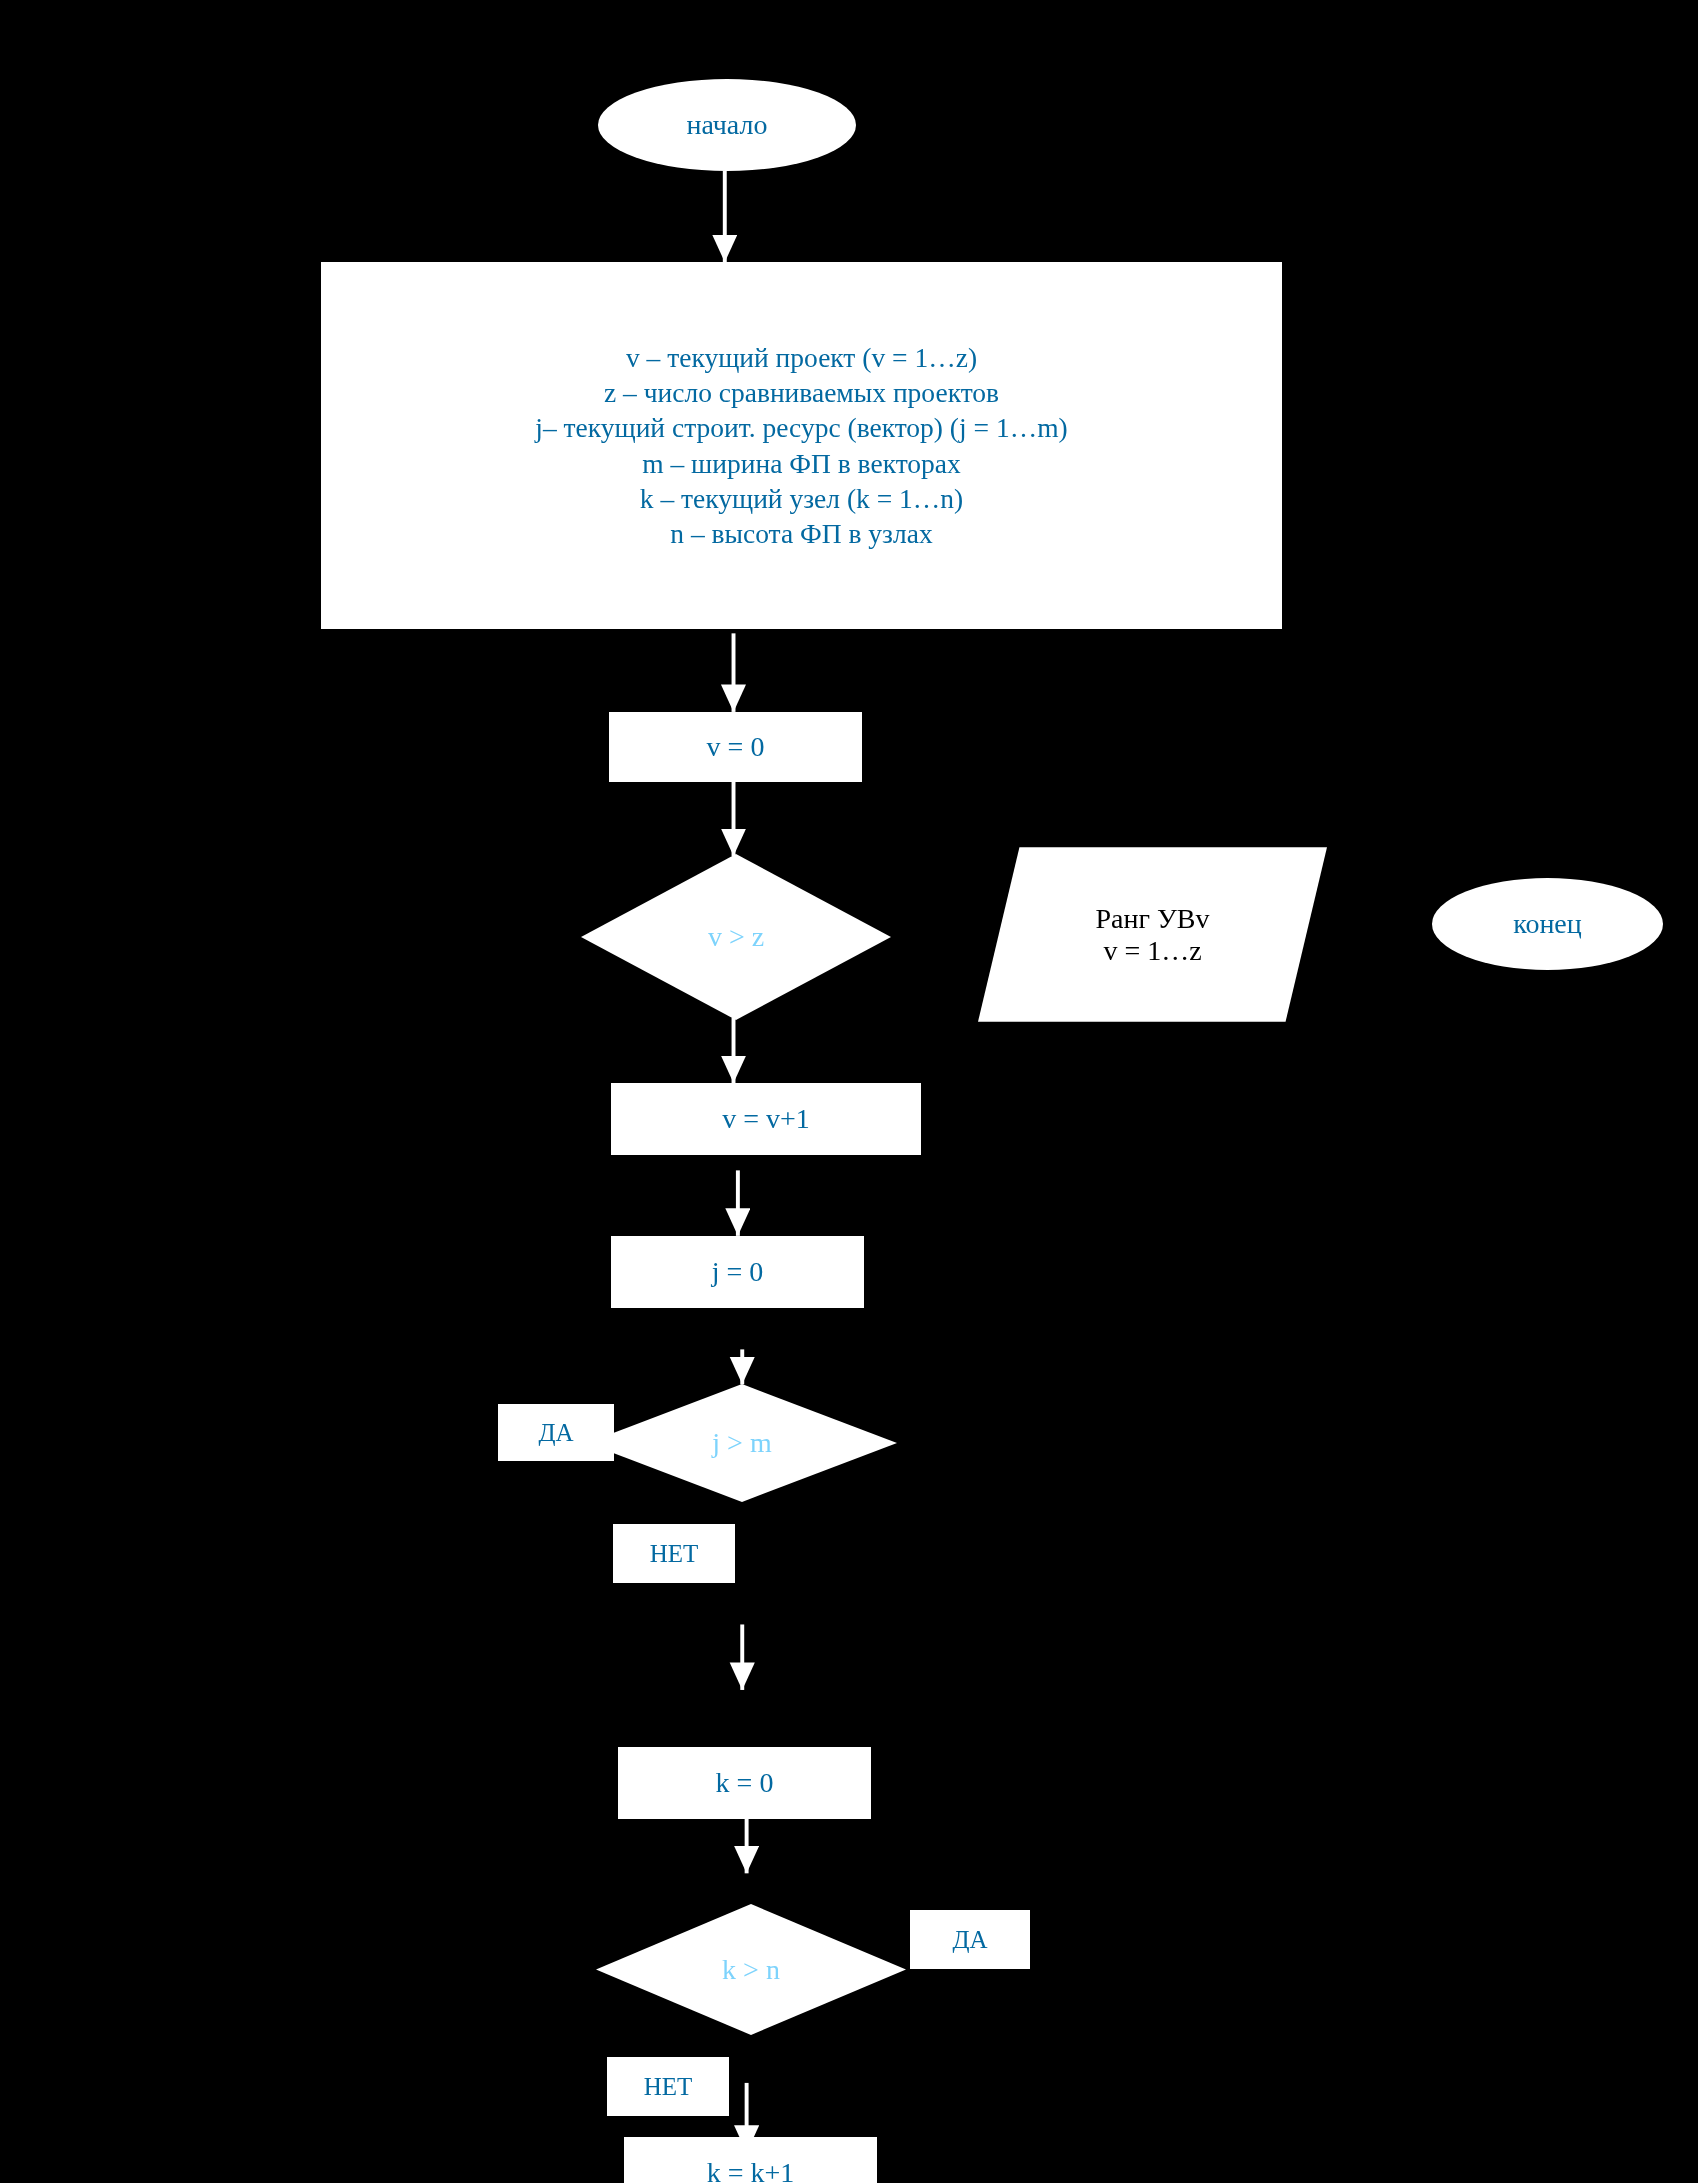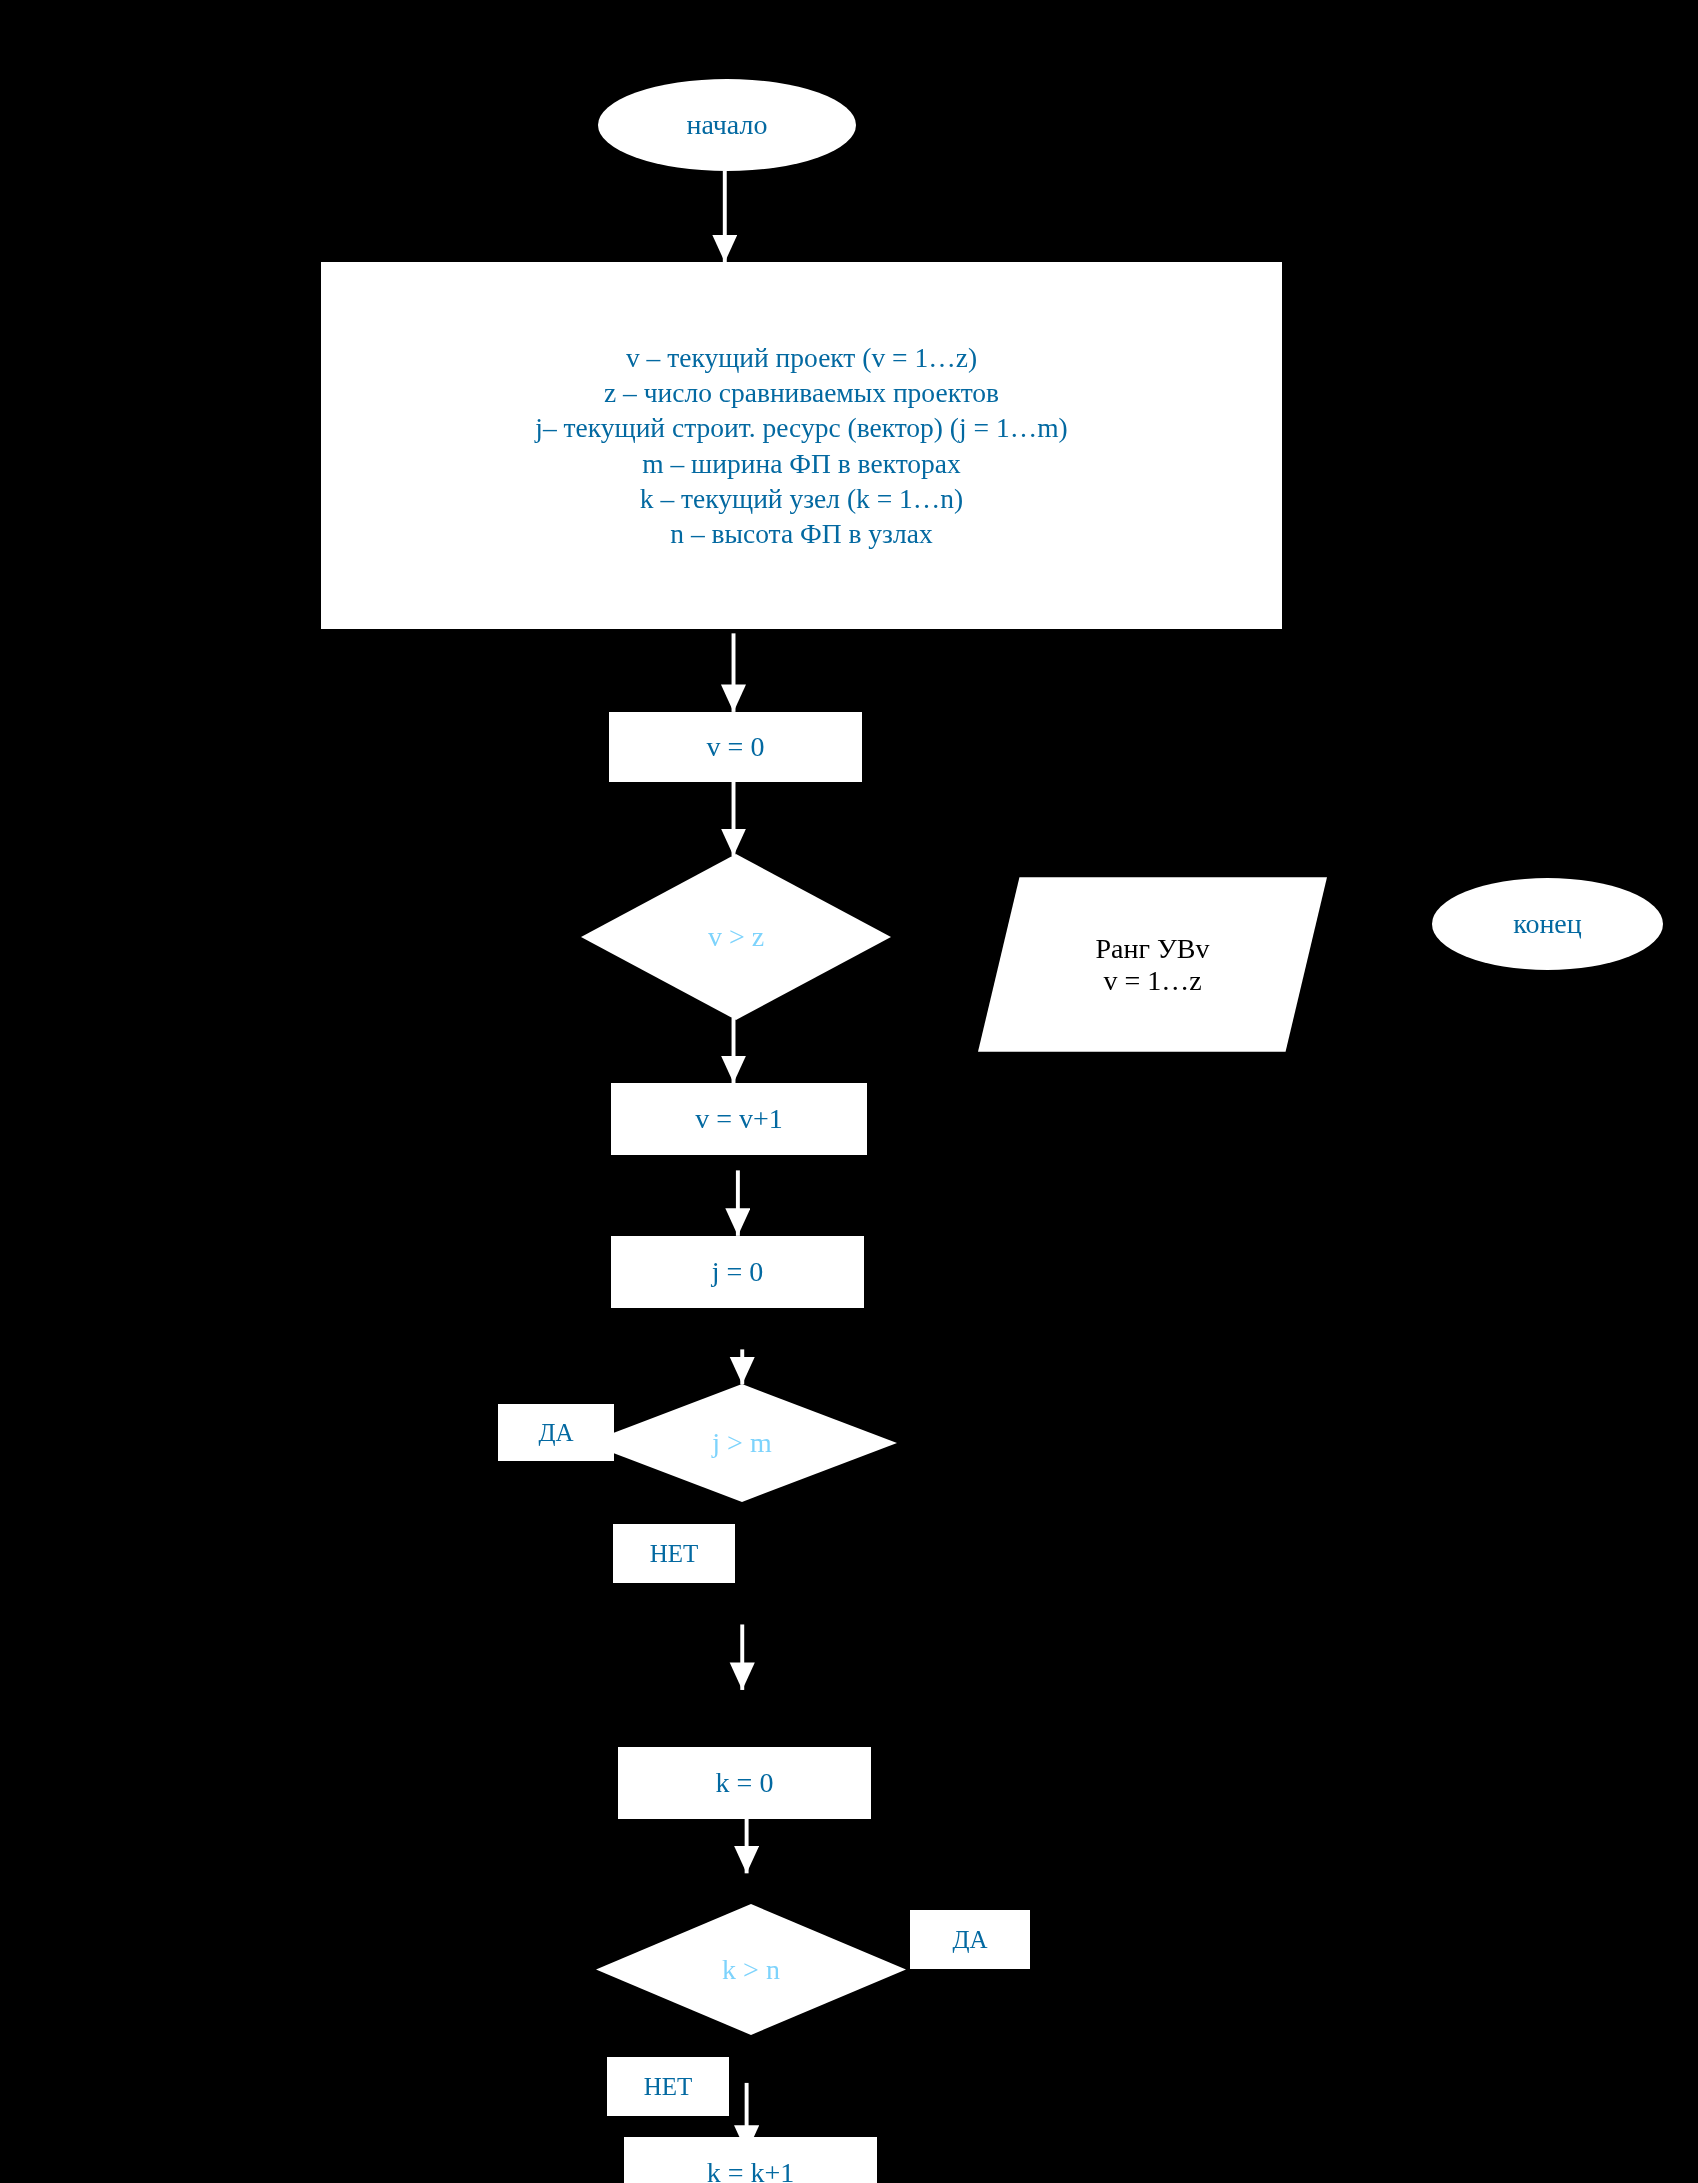--- a/index.html
+++ b/index.html
@@ -114,35 +114,35 @@
     <span>v = 0</span>
   </div>
 
   <div class="diamond-wrap" style="left:581px; top:854px; width:310px; height:166px;">
     <svg width="310" height="166" viewBox="0 0 710 380">
       <polygon points="355,0 710,190 355,380 0,190" fill="#ffffff"></polygon>
     </svg>
     <div class="diamond-label" style="font-size:28px;">v &gt; z</div>
   </div>
 
-  <div style="position:absolute; left:978px; top:847px; width:349px; height:175px;margin-top:30px;">
+  <div style="position:absolute; left:978px; top:847px; width:349px; height:175px;">
     <svg width="349" height="175" viewBox="0 0 800 400">
       <polygon points="95,0 800,0 705,400 0,400" fill="#ffffff"></polygon>
     </svg>
     <div style="position:absolute; left:0; top:0; width:349px; height:175px; display:flex; align-items:center; justify-content:center; font-size:28px;">
       <span class="multiline">Ранг УВv
 v = 1…z</span>
     </div>
   </div>
 
   <div class="node ellipse" style="left:1432px; top:878px; width:231px; height:92px; font-size:28px;">
     <span>конец</span>
   </div>
 
-  <div class="node rect" style="left:611px; top:1083px; width:256px; height:72px; font-size:28px;">
+  <div class="node rect" style="left:611px; top:1083px; width:310px; height:72px; font-size:28px;">
     <span>v = v+1</span>
   </div>
 
   <div class="node rect" style="left:611px; top:1236px; width:253px; height:72px; font-size:28px;">
     <span>j = 0</span>
   </div>
 
   <div class="diamond-wrap" style="left:587px; top:1384px; width:310px; height:118px;">
     <svg width="310" height="118" viewBox="0 0 710 270">
       <polygon points="355,0 710,135 355,270 0,135" fill="#ffffff"></polygon>

